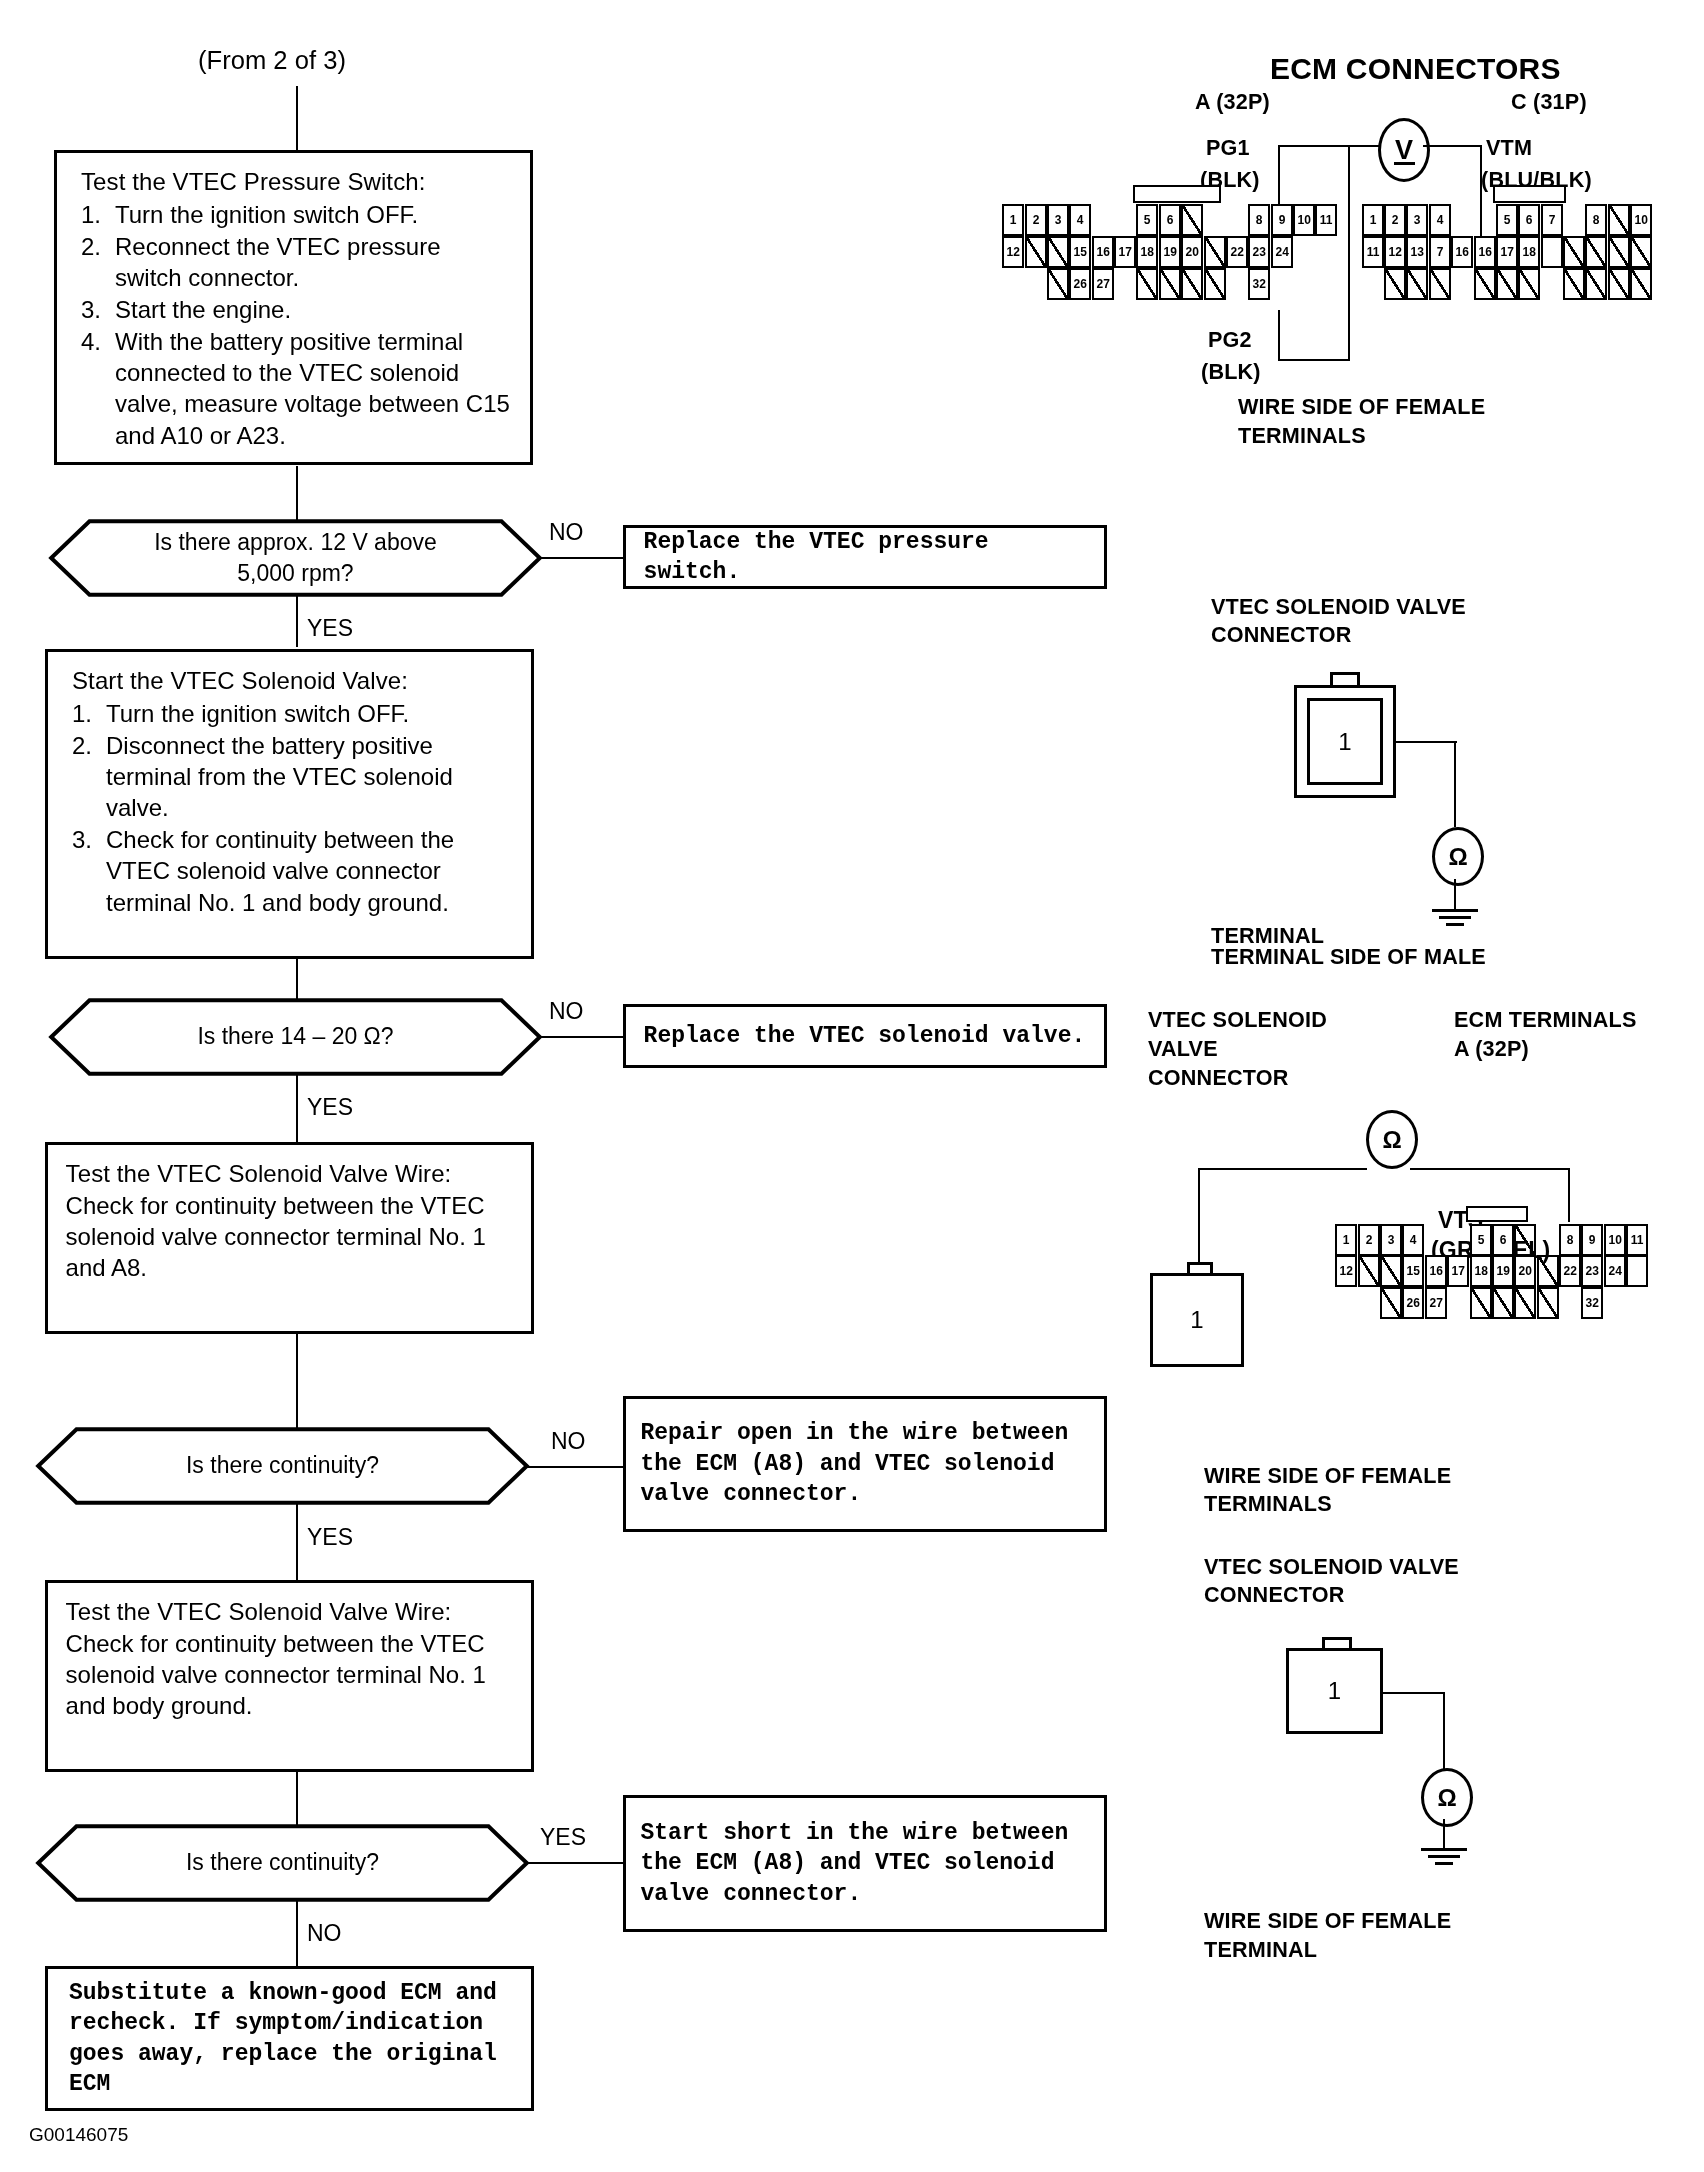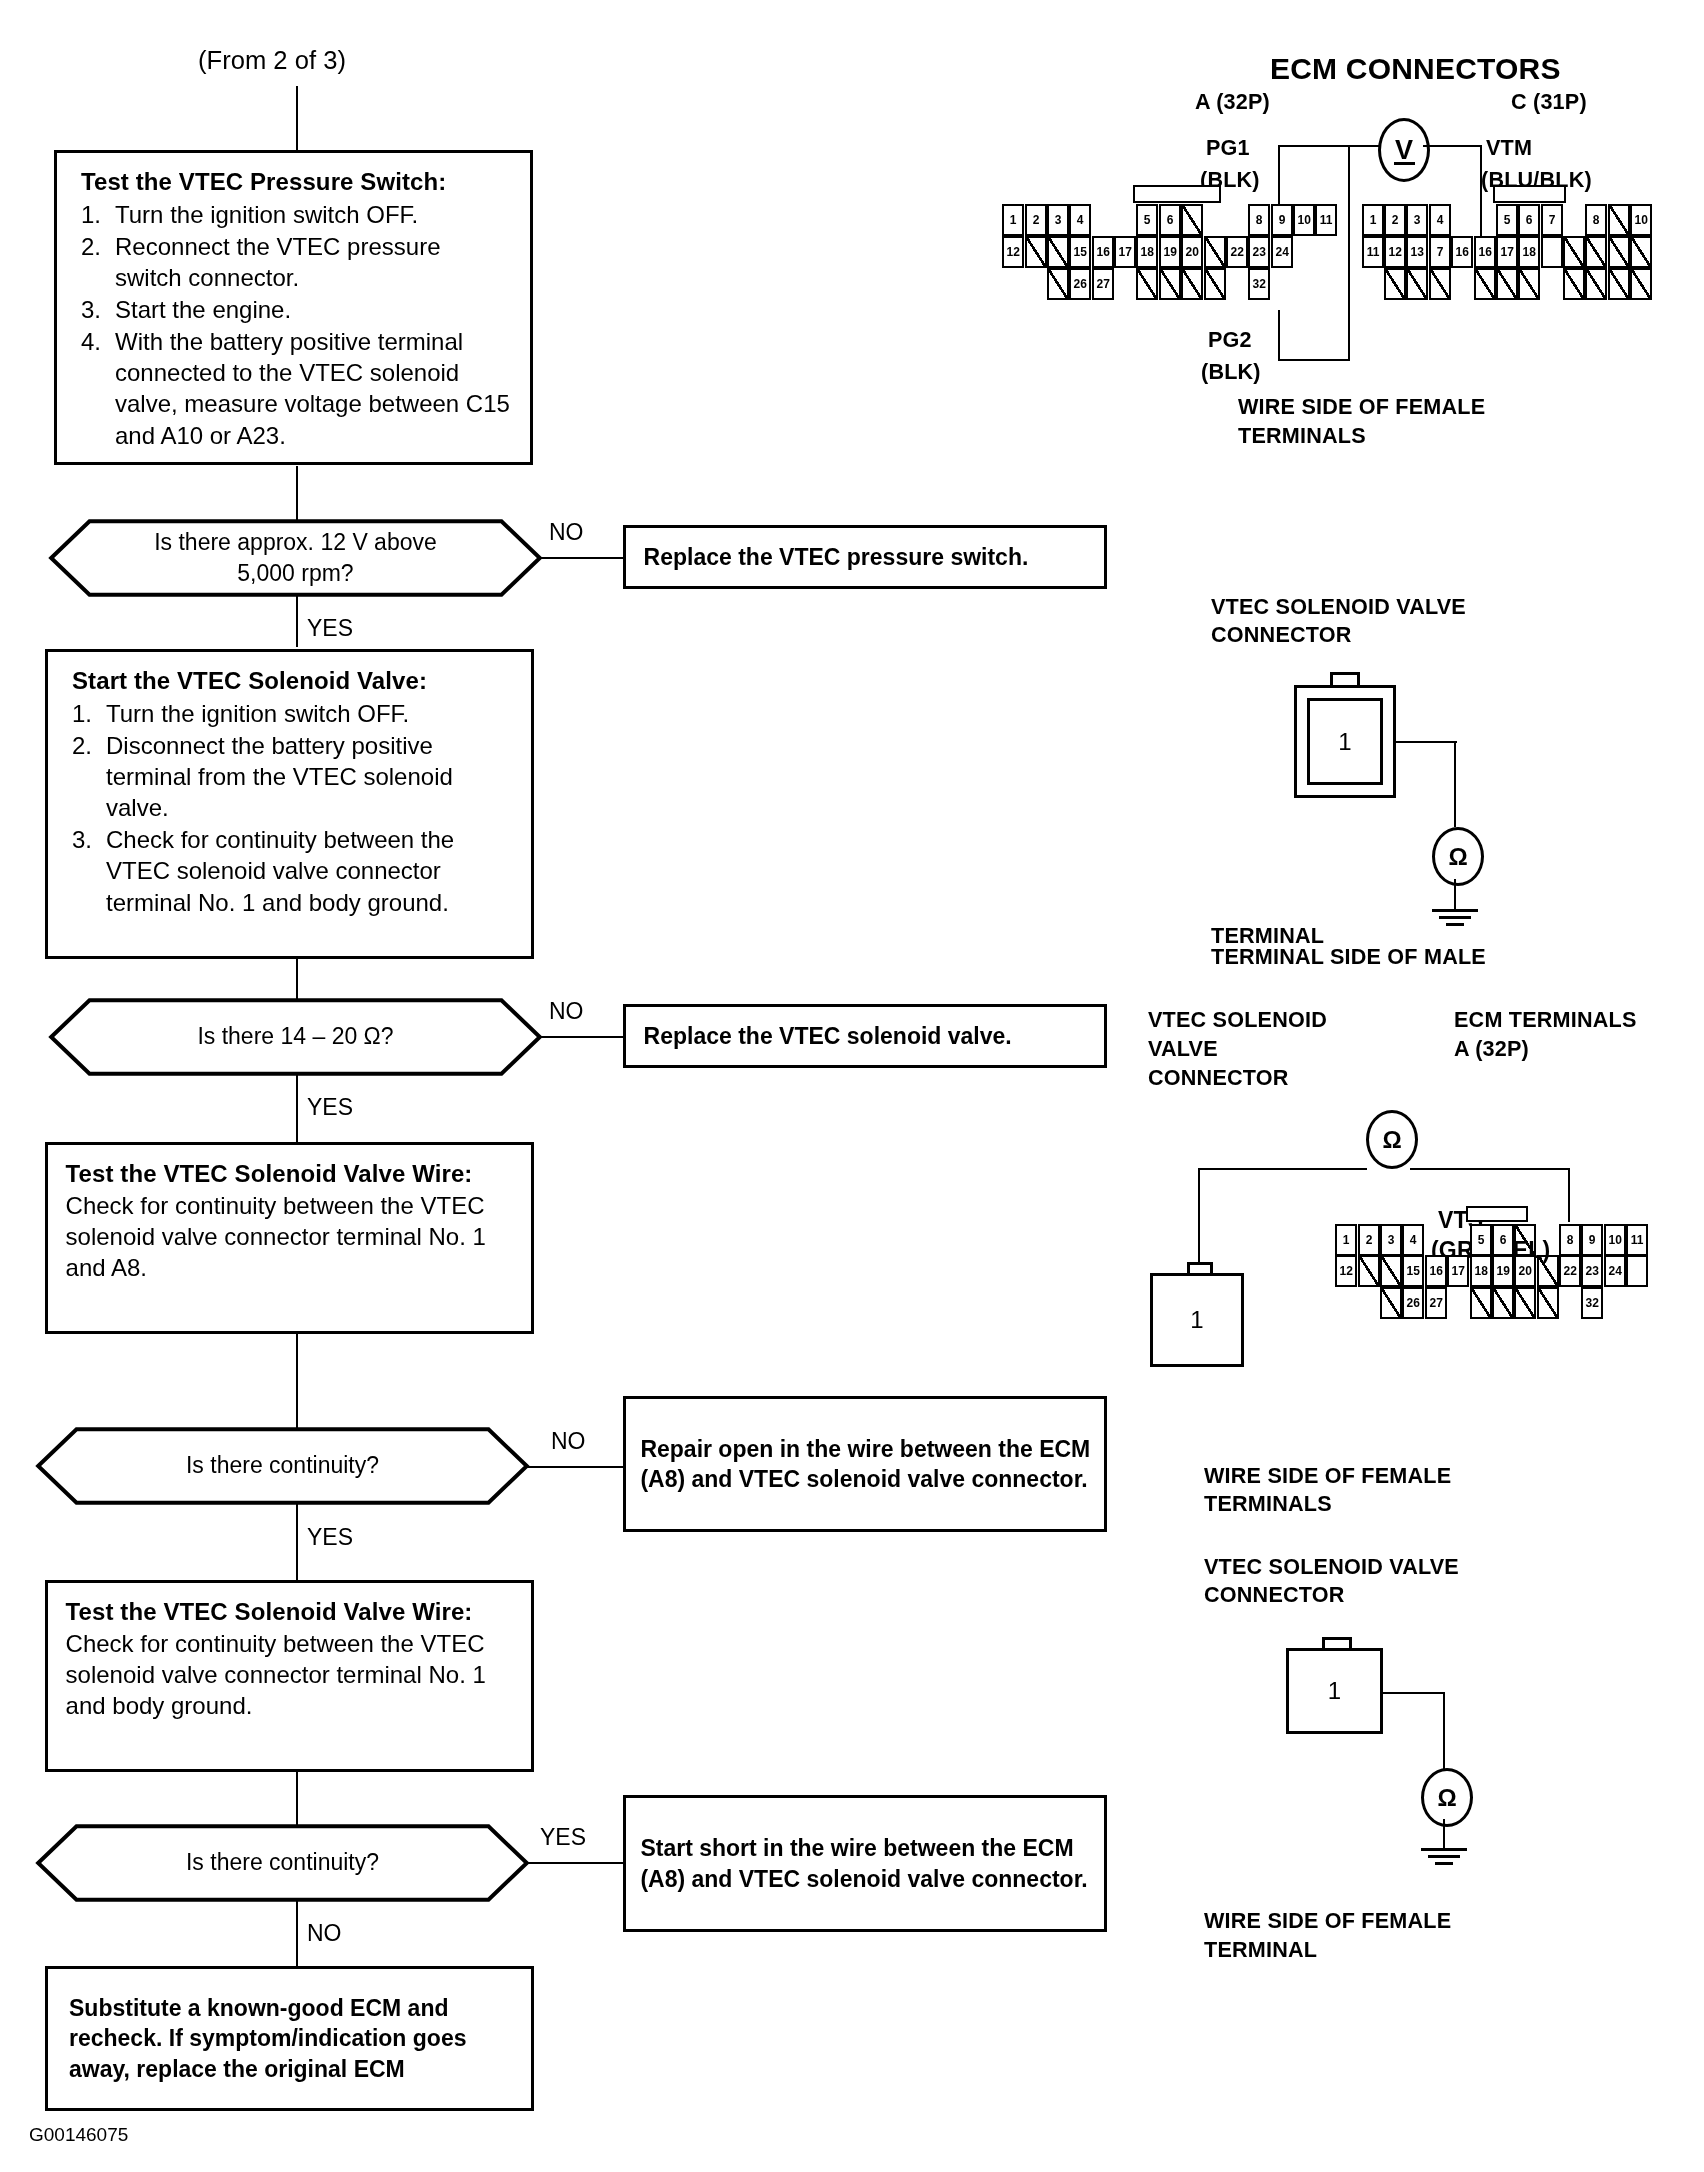--- a/index.html
+++ b/index.html
@@ -3,29 +3,29 @@
 <meta charset="utf-8">
 <style>
   html,body{margin:0;padding:0;background:#fff;}
   body{width:1704px;height:2172px;position:relative;
        font-family:"Liberation Sans", sans-serif;color:#000;
        -webkit-font-smoothing:none;}
 
   
   .proc{position:absolute;border:3.2px solid #000;background:#fff;box-sizing:border-box;}
   .proc .inner{padding:14.4px 17.6px 11.2px 24px;}
-  .ttl{font-weight:bold;font-size:24px;line-height:1.28;letter-spacing:0.1px;}
+  .ttl{font-weight:normal;font-size:24px;line-height:1.28;letter-spacing:0.1px;}
   .bodytxt{font-size:24px;line-height:1.30;}
   ol.steps{margin:0;padding:0;list-style:none;}
   ol.steps li{display:flex;font-size:24px;line-height:1.30;margin-top:0.8px;}
   ol.steps li .num{width:34px;flex:none;}
   ol.steps li .txt{flex:1;}
 
   .result{position:absolute;border:3.2px solid #000;background:#fff;box-sizing:border-box;
-          display:flex;align-items:center;}
+          display:flex;align-items:center;font-family:Liberation Mono, monospace;}
   .result .rtxt{font-weight:bold;font-size:23px;line-height:1.32;padding:4.8px 11.2px 4.8px 17.6px;}
 
   
   .dec{position:absolute;}
   .dec svg{display:block;}
   .dec .dtxt{position:absolute;left:0;top:0;width:100%;height:100%;
              display:flex;align-items:center;justify-content:center;
              font-size:23px;line-height:1.35;text-align:center;}
 
   .lbl{position:absolute;font-size:23px;}

